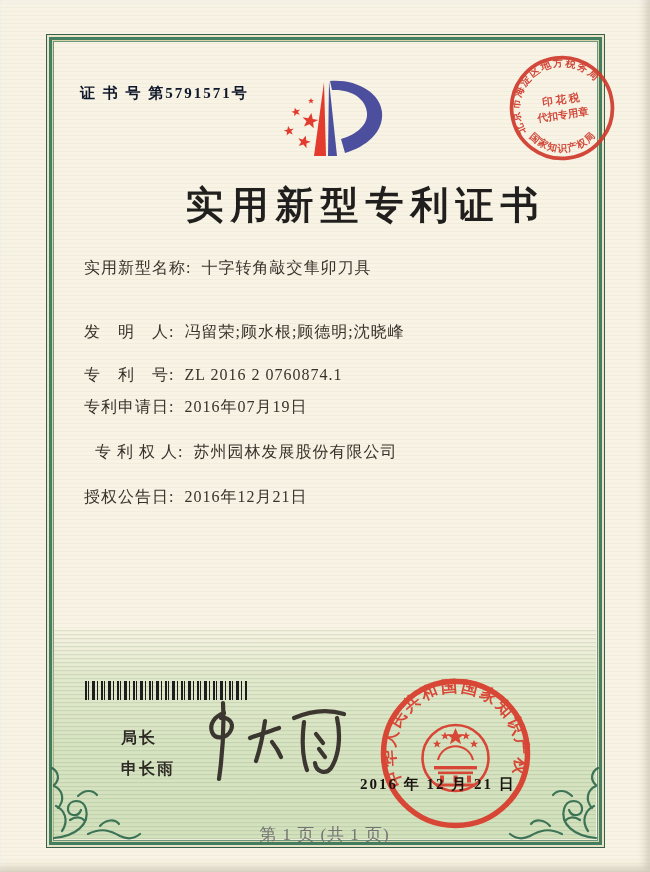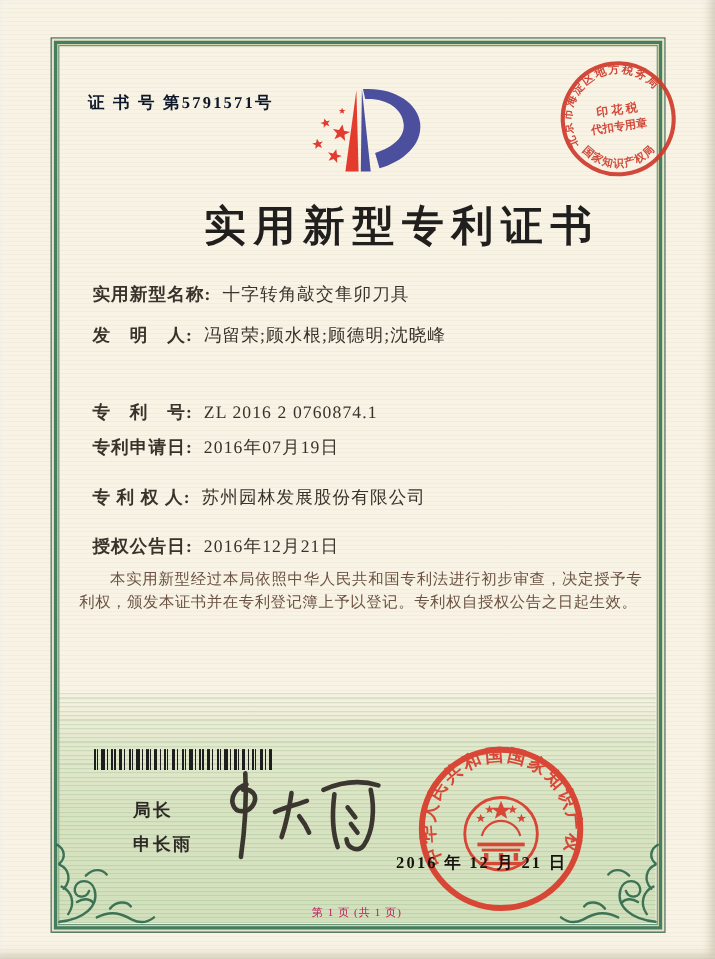--- a/index.html
+++ b/index.html
@@ -36,24 +36,24 @@
     position:absolute;left:80px;top:84px;
     font-size:15px;letter-spacing:2px;color:#0f172a;font-weight:bold;
   }
   .logo{position:absolute;left:262px;top:68px;width:140px;height:112px;}
   .cert-title{
     position:absolute;left:53px;top:180px;width:625px;text-align:center;
     font-size:38px;font-weight:bold;letter-spacing:7px;color:#201f1d;
   }
   .fields{position:absolute;left:84px;top:258px;width:480px;}
   .field-row{position:absolute;left:0;font-size:16px;color:#38322b;white-space:nowrap;}
-  .field-row .lbl{font-weight:bold;letter-spacing:1px;text-align:right;}
+  .field-row .lbl{font-weight:normal;letter-spacing:1px;text-align:right;}
   .field-row .val{margin-left:6px;letter-spacing:1px;}
-  .row-0{top:0;}  .row-1{top:37px;} .row-2{top:107px;}
-  .row-3{top:139px;} .row-4{top:184px;} .row-5{top:229px;}
+  .row-0{top:0;}  .row-1{top:64px;} .row-2{top:107px;}
+  .row-3{top:139px;} .row-4{top:184px;margin-left:11px;} .row-5{top:229px;}
   .body-text{
     position:absolute;left:72px;top:517px;width:512px;
     font-size:14px;line-height:21px;color:#6b5243;text-align:justify;
   }
   .body-text p{margin:0;text-indent:2em;letter-spacing:0.5px;}
   .barcode{
     position:absolute;left:85px;top:681px;width:163px;height:19px;
     background:repeating-linear-gradient(90deg,
       #1d1d1d 0 2px, transparent 2px 3px,
       #1d1d1d 3px 4px, transparent 4px 7px,
@@ -63,21 +63,21 @@
   .bureau{position:absolute;left:95px;top:722px;font-family:"Liberation Sans","DejaVu Sans",sans-serif;color:#2e2a25;margin-left:26px;}
   .bureau div{font-size:16px;font-weight:600;letter-spacing:2px;line-height:31px;}
   .signature{position:absolute;left:186px;top:697px;width:168px;height:88px;}
   .seal{position:absolute;left:378px;top:676px;width:155px;height:155px;opacity:0.92;}
   .seal-date{
     position:absolute;left:360px;top:775px;z-index:5;
     font-size:15px;letter-spacing:2px;color:#17140f;font-weight:bold;
   }
   .footer-page{
     position:absolute;left:53px;top:823px;width:543px;text-align:center;
-    font-size:10px;color:#be185d;letter-spacing:1px;
+    font-size:17px;color:#737373;letter-spacing:1px;
   }
   .tax-stamp{position:absolute;left:506px;top:52px;width:112px;height:112px;opacity:0.92;transform:rotate(-8deg);}
   .flourish{position:absolute;width:96px;height:96px;}
   .flourish.bl{left:48px;top:746px;}
   .flourish.br{left:506px;top:746px;transform:scaleX(-1);}
 </style>
 </head>
 <body>
 
 <div class="paper-texture"></div>
@@ -132,21 +132,20 @@
     <span class="lbl">专 利 权 人:</span>
     <span class="val">苏州园林发展股份有限公司</span>
   </div>
   <div class="field-row row-5">
     <span class="lbl">授权公告日:</span>
     <span class="val">2016年12月21日</span>
   </div>
 </div>
 
 <div class="body-text">
-  <p>本实用新型经过本局依照中华人民共和国专利法进行初步审查，决定授予专利权，颁发本证书并在专利登记簿上予以登记。专利权自授权公告之日起生效。</p>
 </div>
 
 <div class="barcode"></div>
 
 <div class="bureau">
   <div>局长</div>
   <div>申长雨</div>
 </div>
 
 <div class="signature">

